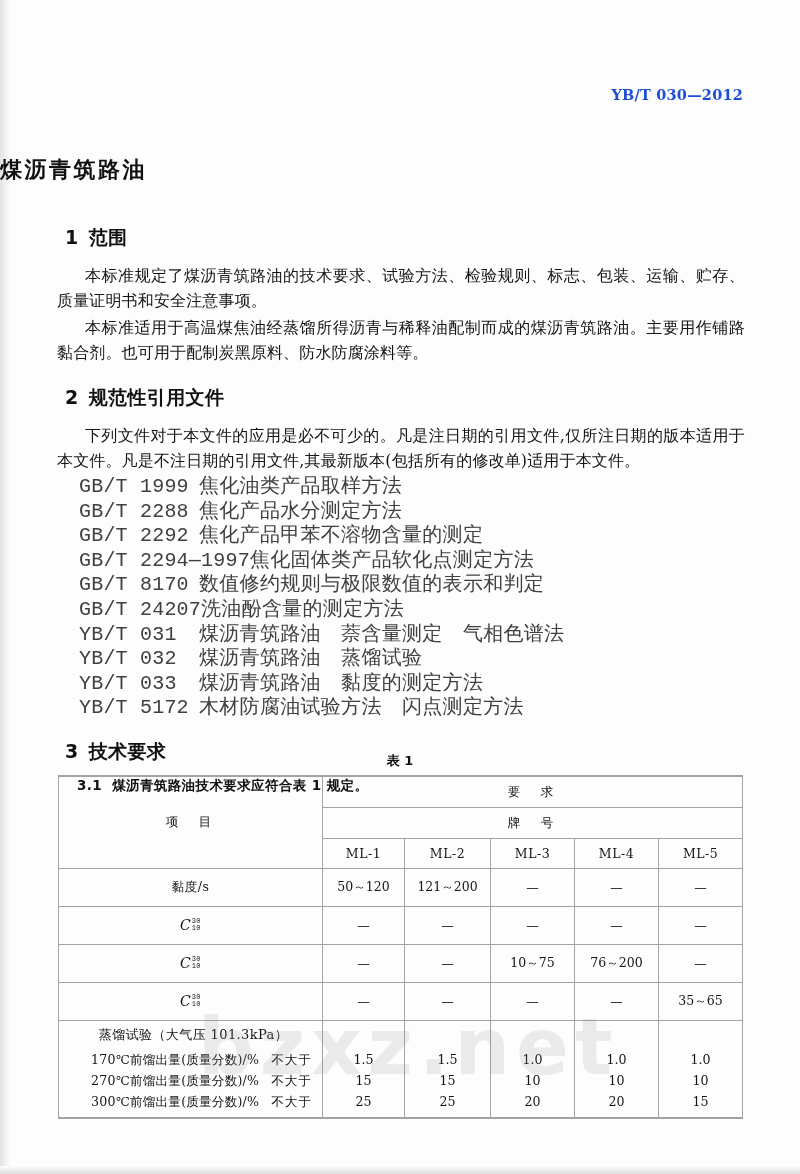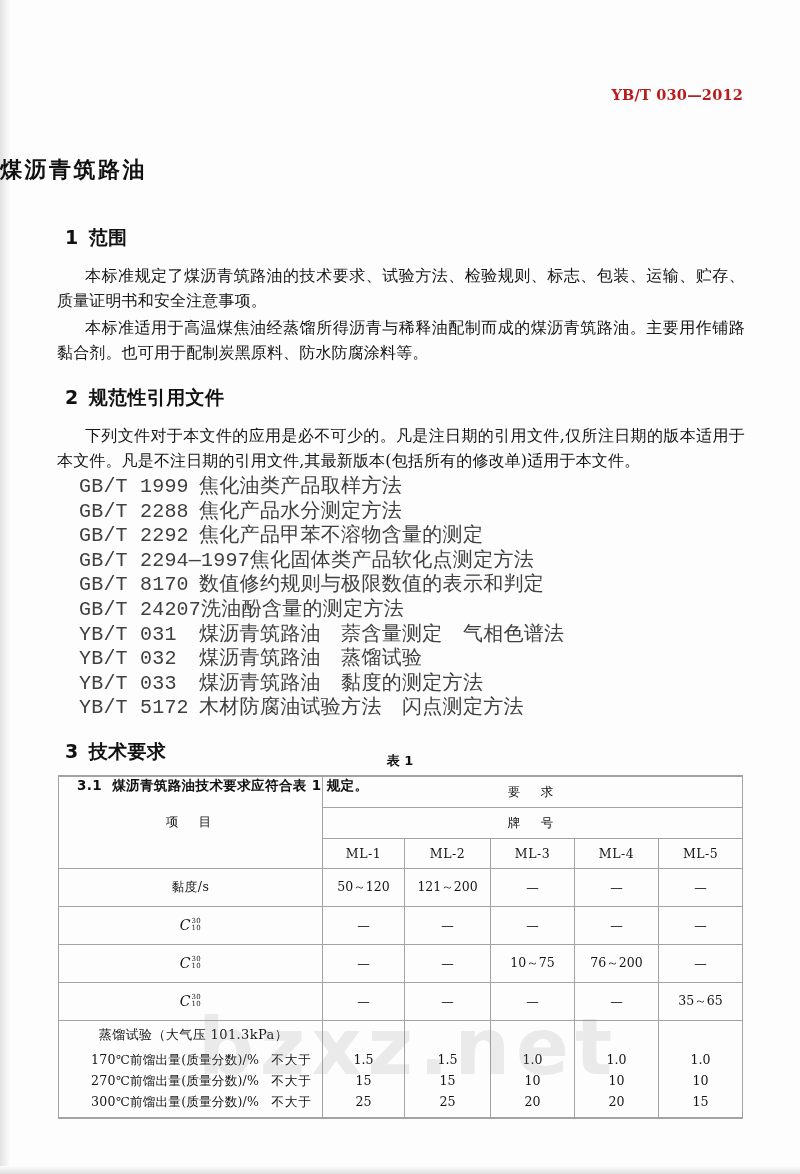--- a/index.html
+++ b/index.html
@@ -43,21 +43,21 @@
 
   
   .doc-header {
     position: absolute;
     top: 86px;
     right: 57px;
     font-family: "DejaVu Serif", "Liberation Serif", serif;
     font-weight: bold;
     font-size: 14.5px;
     letter-spacing: 0.2px;
-    color: #b91c1c;
+    color: #1d4ed8;
   }
 
   
   .doc-title {
     position: absolute;
     top: 155px;
     left: 0;
     width: 800px;
     text-align: left;
     font-family: "DejaVu Sans", "Liberation Sans", sans-serif;
@@ -183,20 +183,21 @@
   .visc .ss {
     display: inline-block;
     font-style: normal;
     vertical-align: middle;
     font-size: 7px;
     line-height: 7.5px;
     text-align: left;
     margin-left: 0.5px;
     position: relative;
     top: -0.5px;
+    font-family: Liberation Mono, monospace;
   }
   .visc .ss span { display: block; }
 
   
   .dist-cell {
     height: 96px;
     text-align: left;
     padding: 9px 0 7px 0;
   }
   .dist-title {

